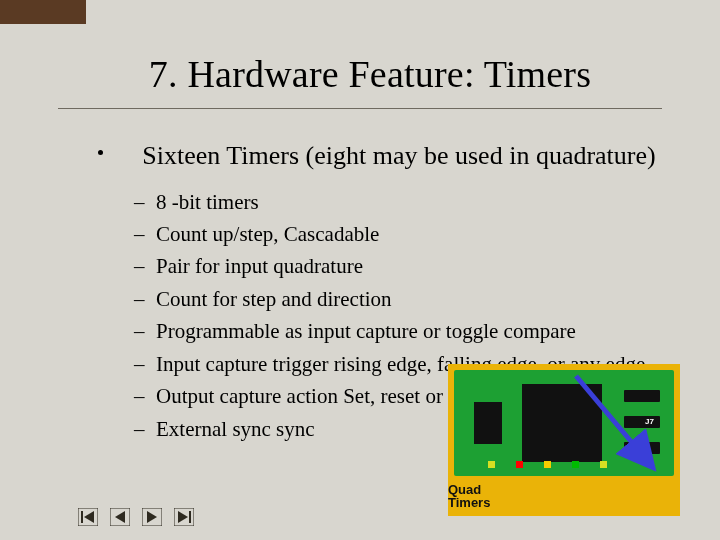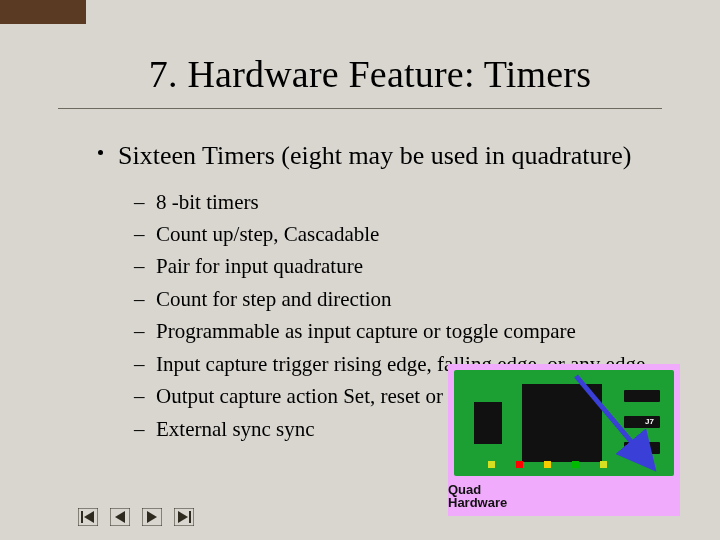--- a/index.html
+++ b/index.html
@@ -31,20 +31,21 @@
   }
   .content{
     position:absolute;
     left:98px;top:140px;right:40px;
   }
   .top-bullet{
     font-size:26px;
     line-height:1.25;
     position:relative;
     padding-left:20px;
+    text-align:center;
   }
   .top-bullet .dot{
     position:absolute;left:0;top:10px;
     width:5px;height:5px;border-radius:50%;
     background:#000;
   }
   .sub-list{
     margin-top:14px;
     padding-left:36px;
     font-size:21px;
@@ -54,21 +55,21 @@
   .sub-item{
     display:flex;
     margin-bottom:2px;
   }
   .dash{flex:0 0 22px;text-align:left;}
   .itext{flex:1}
   .board{
     position:absolute;
     right:40px;bottom:24px;
     width:232px;height:152px;
-    background:#f0abfc;
+    background:#eab308;
   }
   .pcb{
     position:absolute;
     left:6px;top:6px;right:6px;bottom:40px;
     background:#1da033;
     border-radius:2px;
   }
   .chip-big{
     position:absolute;
     left:68px;top:14px;
@@ -180,21 +181,21 @@
   <svg class="arrow-svg" viewBox="0 0 232 152">
     <defs>
       <marker id="ah" markerWidth="8" markerHeight="8" refX="6" refY="4" orient="auto">
         <path d="M0,0 L8,4 L0,8 Z" fill="#3a3fd8"></path>
       </marker>
     </defs>
     <line x1="128" y1="12" x2="202" y2="100" stroke="#3a3fd8" stroke-width="5" marker-end="url(#ah)"></line>
   </svg>
   <div class="caption">
     <span>Quad</span><br>
-    <span>Hardware</span>
+    <span>Timers</span>
   </div>
 </div>
 
 <div class="nav">
   <span>
     <svg width="20" height="18" viewBox="0 0 20 18">
         <rect x="0" y="0" width="20" height="18" fill="none" stroke="#2e2a20" stroke-width="1"></rect>
         <rect x="3" y="3" width="2" height="12" fill="#2e2a20"></rect>
         <polygon points="16,3 16,15 6,9" fill="#2e2a20"></polygon>
       </svg>

